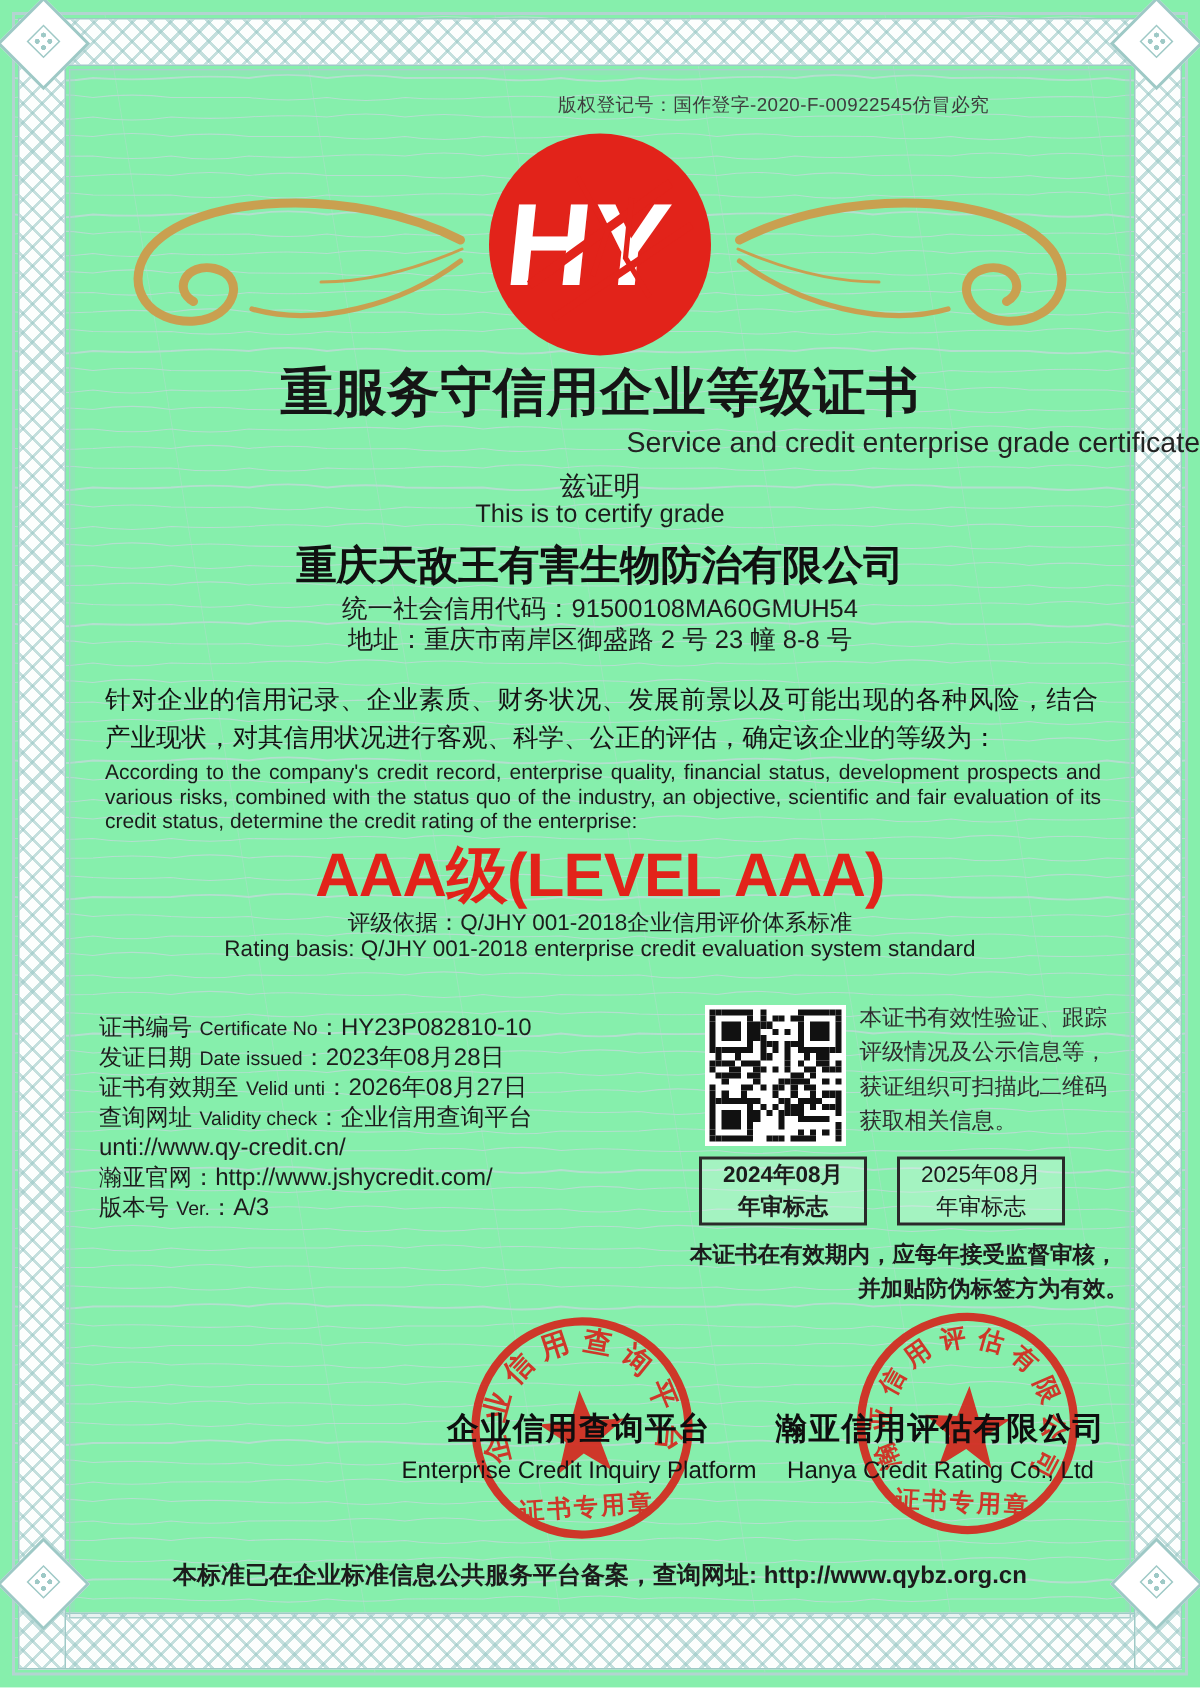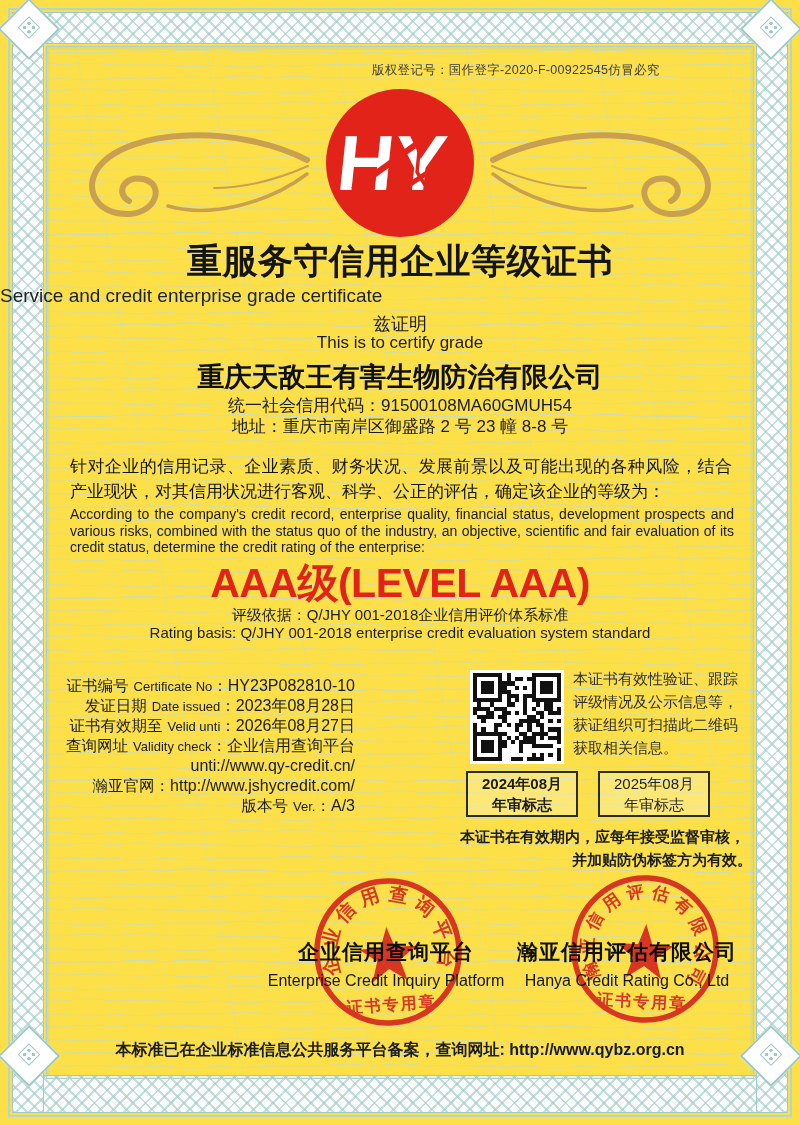--- a/index.html
+++ b/index.html
@@ -1,17 +1,17 @@
 <!DOCTYPE html>
 <html><head>
 <meta charset="utf-8">
 <style>
   html,body{margin:0;padding:0;background:#ffffff;}
   body{font-family:"Liberation Sans","DejaVu Sans",sans-serif;color:#1c1c1c;}
-  .page{position:relative;width:800px;height:1125px;background:#fde047;overflow:hidden;}
+  .page{position:relative;width:800px;height:1125px;background:#86efac;overflow:hidden;}
 
   
   .waves{position:absolute;left:10px;top:10px;width:780px;height:1105px;z-index:0;}
 
   
   .strip{position:absolute;z-index:2;background-color:#fcfefd;
     background-image:
       repeating-linear-gradient(45deg, rgba(150,198,195,.55) 0 2px, transparent 2px 9px),
       repeating-linear-gradient(-45deg, rgba(150,198,195,.55) 0 2px, transparent 2px 9px);
     border:1px solid #9ec9c6;}
@@ -36,21 +36,21 @@
   
   .copyright{position:absolute;left:372px;top:62px;font-size:12.5px;color:#3d3d3d;
     white-space:nowrap;z-index:3;letter-spacing:.3px;}
   .logo{position:absolute;left:325px;top:88px;width:150px;height:150px;z-index:4;}
   .flourish{position:absolute;top:118px;width:250px;height:105px;z-index:3;}
   .flourish-left{left:62px;}
   .flourish-right{left:488px;transform:scaleX(-1);}
 
   .title-zh{position:absolute;left:0;right:0;top:238px;text-align:center;font-size:35px;
     font-weight:700;letter-spacing:.5px;color:#151515;z-index:3;}
-  .title-en{position:absolute;left:0;right:0;top:285px;text-align:left;font-size:19px;
+  .title-en{position:absolute;left:0;right:0;top:285px;text-align:right;font-size:19px;
     color:#222;z-index:3;}
   .certify-zh{position:absolute;left:0;right:0;top:312px;text-align:center;font-size:18px;z-index:3;}
   .certify-en{position:absolute;left:0;right:0;top:333px;text-align:center;font-size:17px;z-index:3;}
 
   .company-name{position:absolute;left:0;right:0;top:359px;text-align:center;font-size:27px;
     font-weight:800;color:#101010;z-index:3;}
   .company-code{position:absolute;left:0;right:0;top:394px;text-align:center;font-size:17px;z-index:3;}
   .company-addr{position:absolute;left:0;right:0;top:415px;text-align:center;font-size:17px;z-index:3;}
 
   .para-zh{position:absolute;left:70px;top:454px;width:662px;font-size:17px;line-height:25px;
@@ -58,21 +58,21 @@
   .para-en{position:absolute;left:70px;top:506px;width:664px;font-size:14px;line-height:16.5px;
     text-align:justify;color:#1a1a1a;z-index:3;}
 
   .rating-level{position:absolute;left:0;right:0;top:556px;text-align:center;font-size:41px;
     font-weight:800;letter-spacing:-.5px;z-index:3;}
   .rating-basis-zh{position:absolute;left:0;right:0;top:606px;text-align:center;font-size:15px;z-index:3;}
   .rating-basis-en{position:absolute;left:0;right:0;top:624px;text-align:center;font-size:15px;z-index:3;}
 
   
   .details{position:absolute;left:66px;top:676px;z-index:3;}
-  .detail-row{height:20px;line-height:20px;white-space:nowrap;text-align:right;}
+  .detail-row{height:20px;line-height:20px;white-space:nowrap;}
   .detail-row span:empty{display:none;}
   .dzh{font-size:15.5px;}
   .den{font-size:13px;margin-left:5px;}
   .dsep{font-size:15.5px;}
   .dval{font-size:16px;}
 
   
   .qr{position:absolute;left:470px;top:670px;width:94px;height:94px;background:#ffffff;
     padding:3px;box-sizing:border-box;z-index:3;}
   .qr-grid{display:grid;width:88px;height:88px;grid-template-columns:repeat(21,1fr);

